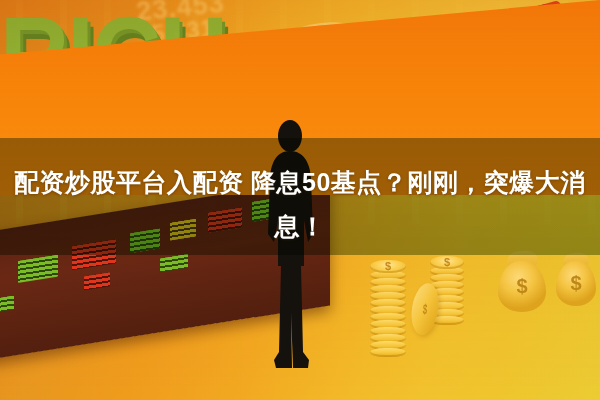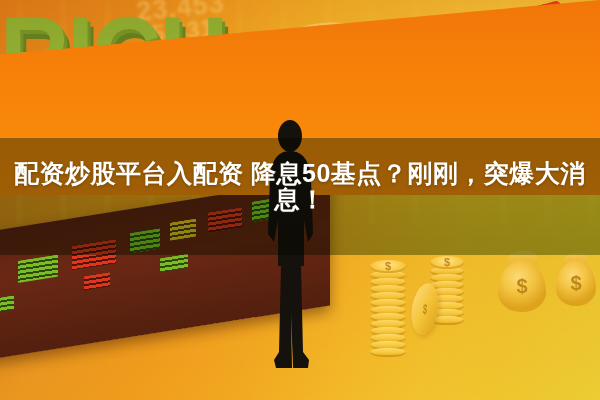--- a/index.html
+++ b/index.html
@@ -175,21 +175,21 @@
   }
 
   
   #headline{
     position:absolute;left:0;right:0;top:160px;
     padding:0 14px;
     text-align:center;
     color:#ffffff;
     font-size:25px;
     font-weight:700;
-    line-height:26px;
+    line-height:44px;
     letter-spacing:.5px;
     text-shadow:0 1px 3px rgba(60,40,0,.45);
     white-space:pre-wrap;
   }
 </style>
 </head>
 <body>
 
 <div id="stage">
 

